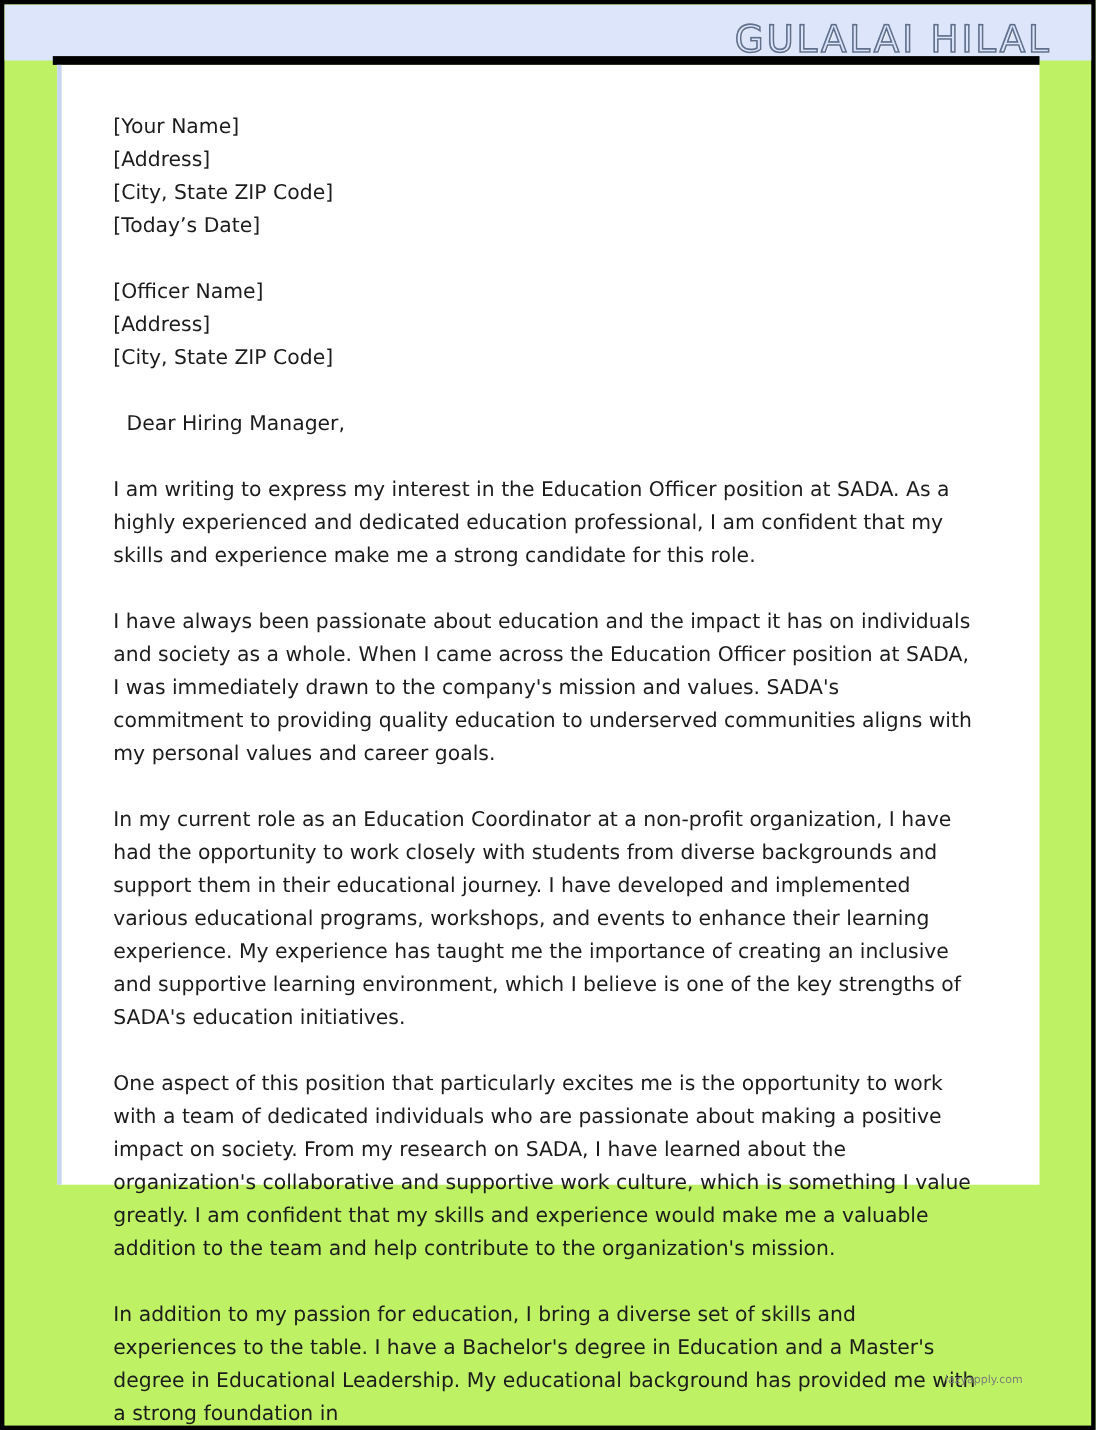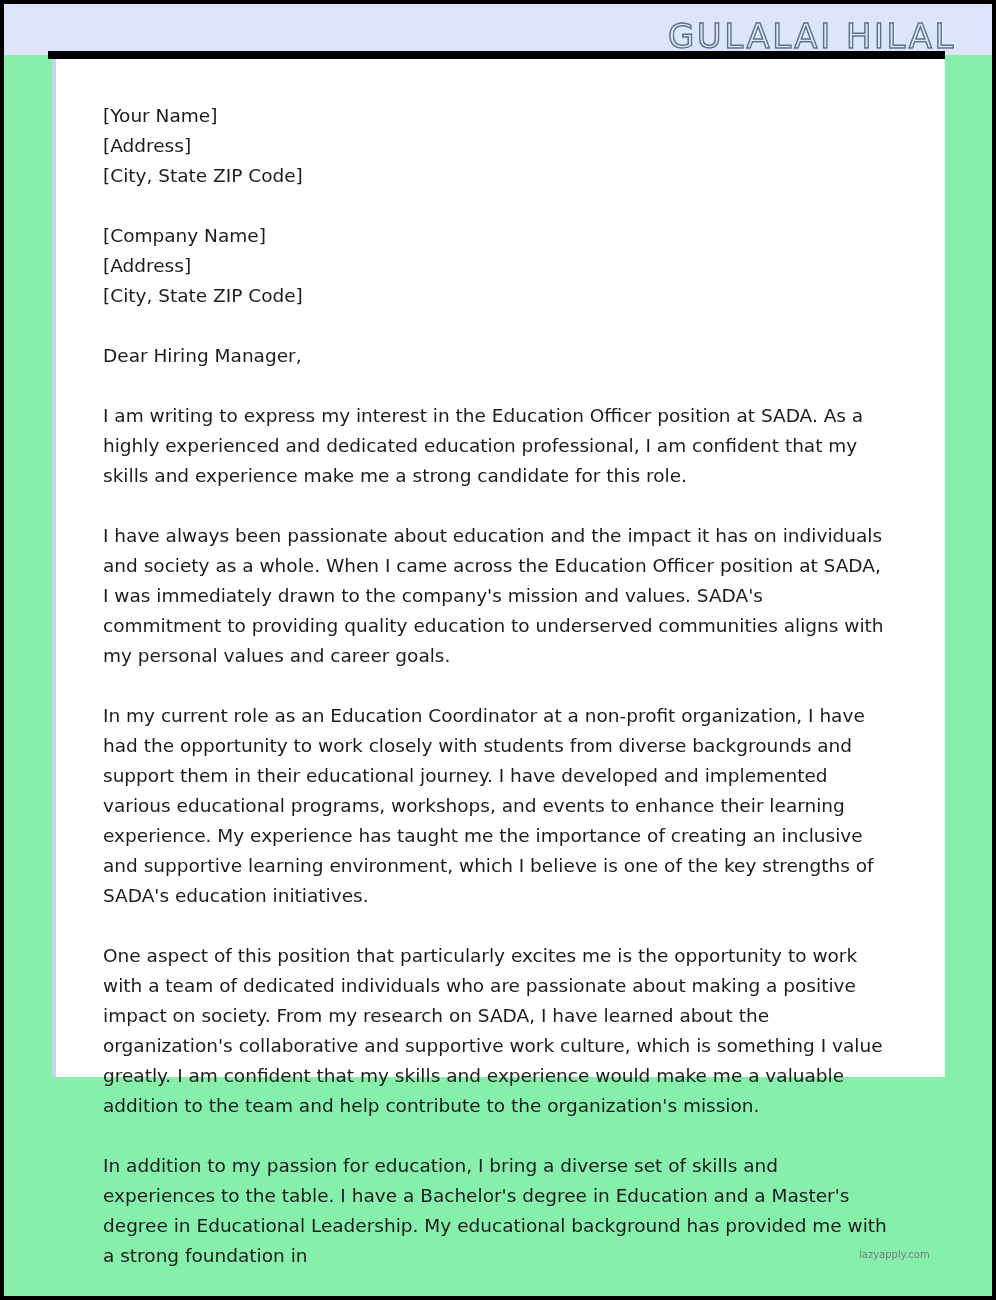--- a/index.html
+++ b/index.html
@@ -15,21 +15,21 @@
     overflow: hidden;
   }
 
   
   .doc-frame {
     position: relative;
     width: 996px;
     height: 1300px;
     box-sizing: border-box;
     border: 4px solid #000000;
-    background: #86efac;
+    background: #bef264;
     overflow: hidden;
   }
 
   
   .header-band {
     position: absolute;
     left: 0;
     top: 0;
     width: 996px;
     height: 51px;
@@ -85,21 +85,21 @@
     color: #1c1c1c;
   }
   .addr-block {
     margin: 0 0 30px 0;
   }
   .addr-line {
     display: block;
     white-space: nowrap;
   }
   .salutation {
-    margin: 0 0 30px 0;
+    margin: 0 0 30px 12px;
   }
   .letter-para {
     margin: 0 16px 30px 0;
     text-align: left;
   }
   .letter-para:last-child {
     margin-bottom: 0;
   }
 
   
@@ -127,24 +127,25 @@
   <div class="header-rule"></div>
 
   <div class="page-sheet">
 
     <div class="letter-body">
 
       <div class="addr-block">
         <span class="addr-line">[Your Name]</span>
         <span class="addr-line">[Address]</span>
         <span class="addr-line">[City, State ZIP Code]</span>
+        <span class="addr-line">[Today’s Date]</span>
       </div>
 
       <div class="addr-block">
-        <span class="addr-line">[Company Name]</span>
+        <span class="addr-line">[Officer Name]</span>
         <span class="addr-line">[Address]</span>
         <span class="addr-line">[City, State ZIP Code]</span>
       </div>
 
       <div class="salutation">Dear Hiring Manager,</div>
 
       <p class="letter-para">I am writing to express my interest in the Education Officer position at SADA. As a highly experienced and dedicated education professional, I am confident that my skills and experience make me a strong candidate for this role.</p>
       <p class="letter-para">I have always been passionate about education and the impact it has on individuals and society as a whole. When I came across the Education Officer position at SADA, I was immediately drawn to the company's mission and values. SADA's commitment to providing quality education to underserved communities aligns with my personal values and career goals.</p>
       <p class="letter-para">In my current role as an Education Coordinator at a non-profit organization, I have had the opportunity to work closely with students from diverse backgrounds and support them in their educational journey. I have developed and implemented various educational programs, workshops, and events to enhance their learning experience. My experience has taught me the importance of creating an inclusive and supportive learning environment, which I believe is one of the key strengths of SADA's education initiatives.</p>
       <p class="letter-para">One aspect of this position that particularly excites me is the opportunity to work with a team of dedicated individuals who are passionate about making a positive impact on society. From my research on SADA, I have learned about the organization's collaborative and supportive work culture, which is something I value greatly. I am confident that my skills and experience would make me a valuable addition to the team and help contribute to the organization's mission.</p>

